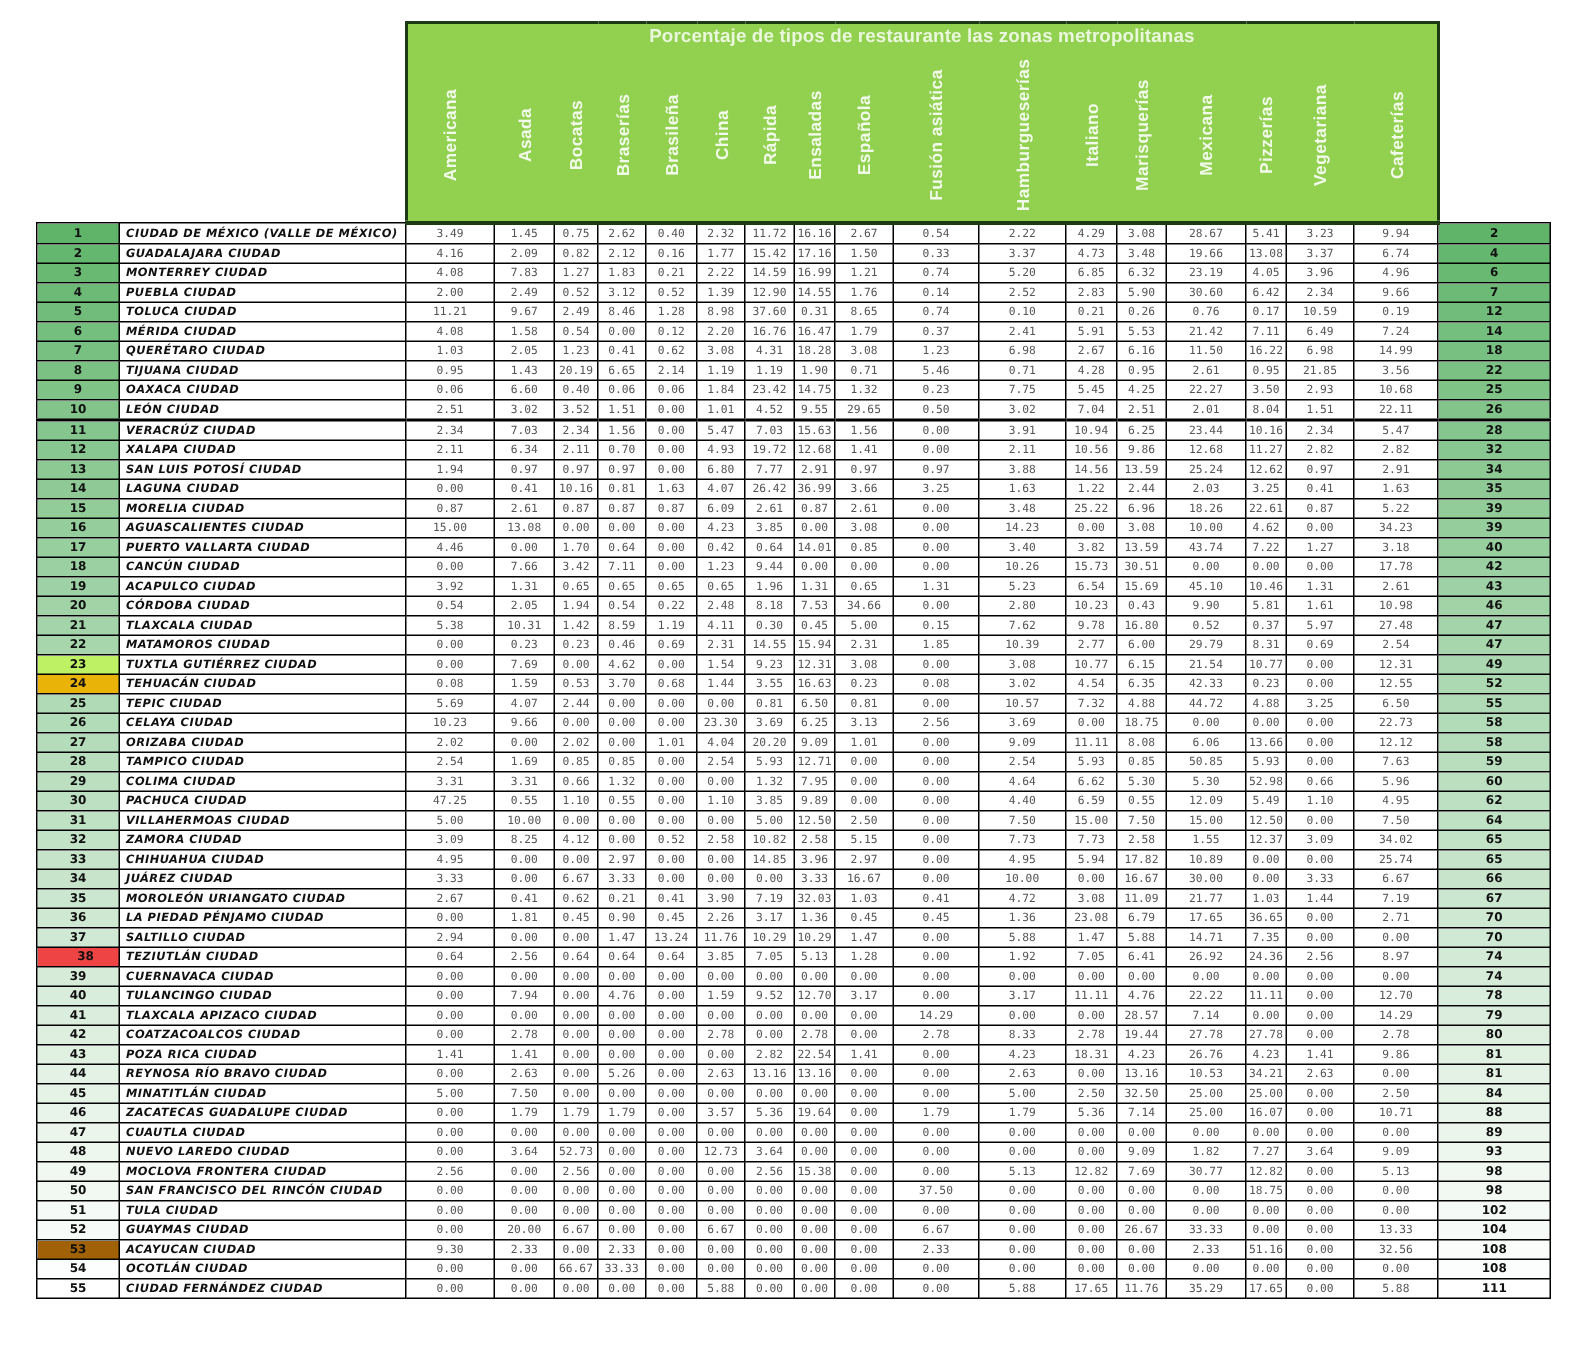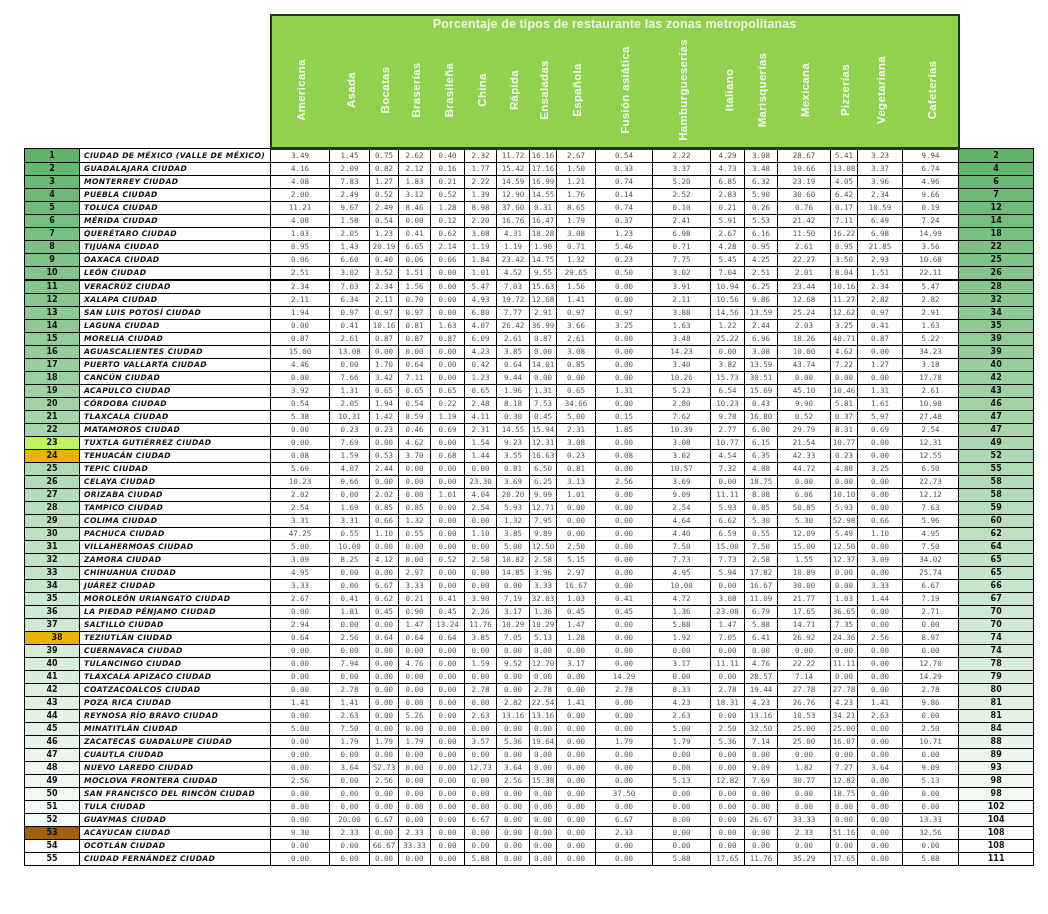--- a/index.html
+++ b/index.html
@@ -442,21 +442,21 @@
           <td class="num">0.87</td>
           <td class="num">6.09</td>
           <td class="num">2.61</td>
           <td class="num">0.87</td>
           <td class="num">2.61</td>
           <td class="num">0.00</td>
           <td class="num">3.48</td>
           <td class="num">25.22</td>
           <td class="num">6.96</td>
           <td class="num">18.26</td>
-          <td class="num">40.71</td>
+          <td class="num">22.61</td>
           <td class="num">0.87</td>
           <td class="num">5.22</td>
           <td class="cal" style="background: rgb(146, 204, 153);">39</td>
         </tr>
         <tr>
           <td class="pos" style="background: rgb(149, 205, 156);">16</td>
           <td class="zm">AGUASCALIENTES CIUDAD</td>
           <td class="num">15.00</td>
           <td class="num">13.08</td>
           <td class="num">0.00</td>
@@ -706,21 +706,21 @@
           <td class="num">1.01</td>
           <td class="num">4.04</td>
           <td class="num">20.20</td>
           <td class="num">9.09</td>
           <td class="num">1.01</td>
           <td class="num">0.00</td>
           <td class="num">9.09</td>
           <td class="num">11.11</td>
           <td class="num">8.08</td>
           <td class="num">6.06</td>
-          <td class="num">10.10</td>
+          <td class="num">13.66</td>
           <td class="num">0.00</td>
           <td class="num">12.12</td>
           <td class="cal" style="background: rgb(181, 220, 186);">58</td>
         </tr>
         <tr>
           <td class="pos" style="background: rgb(184, 222, 189);">28</td>
           <td class="zm">TAMPICO CIUDAD</td>
           <td class="num">2.54</td>
           <td class="num">1.69</td>
           <td class="num">0.85</td>
@@ -932,21 +932,21 @@
           <td class="num">5.88</td>
           <td class="num">1.47</td>
           <td class="num">5.88</td>
           <td class="num">14.71</td>
           <td class="num">7.35</td>
           <td class="num">0.00</td>
           <td class="num">0.00</td>
           <td class="cal" style="background: rgb(208, 233, 212);">70</td>
         </tr>
         <tr>
-          <td class="pos" style="background: #eab308; padding-left: 10px;">38</td>
+          <td class="pos" style="background: #ef4444; padding-left: 10px;">38</td>
           <td class="zm">TEZIUTLÁN CIUDAD</td>
           <td class="num">0.64</td>
           <td class="num">2.56</td>
           <td class="num">0.64</td>
           <td class="num">0.64</td>
           <td class="num">0.64</td>
           <td class="num">3.85</td>
           <td class="num">7.05</td>
           <td class="num">5.13</td>
           <td class="num">1.28</td>

